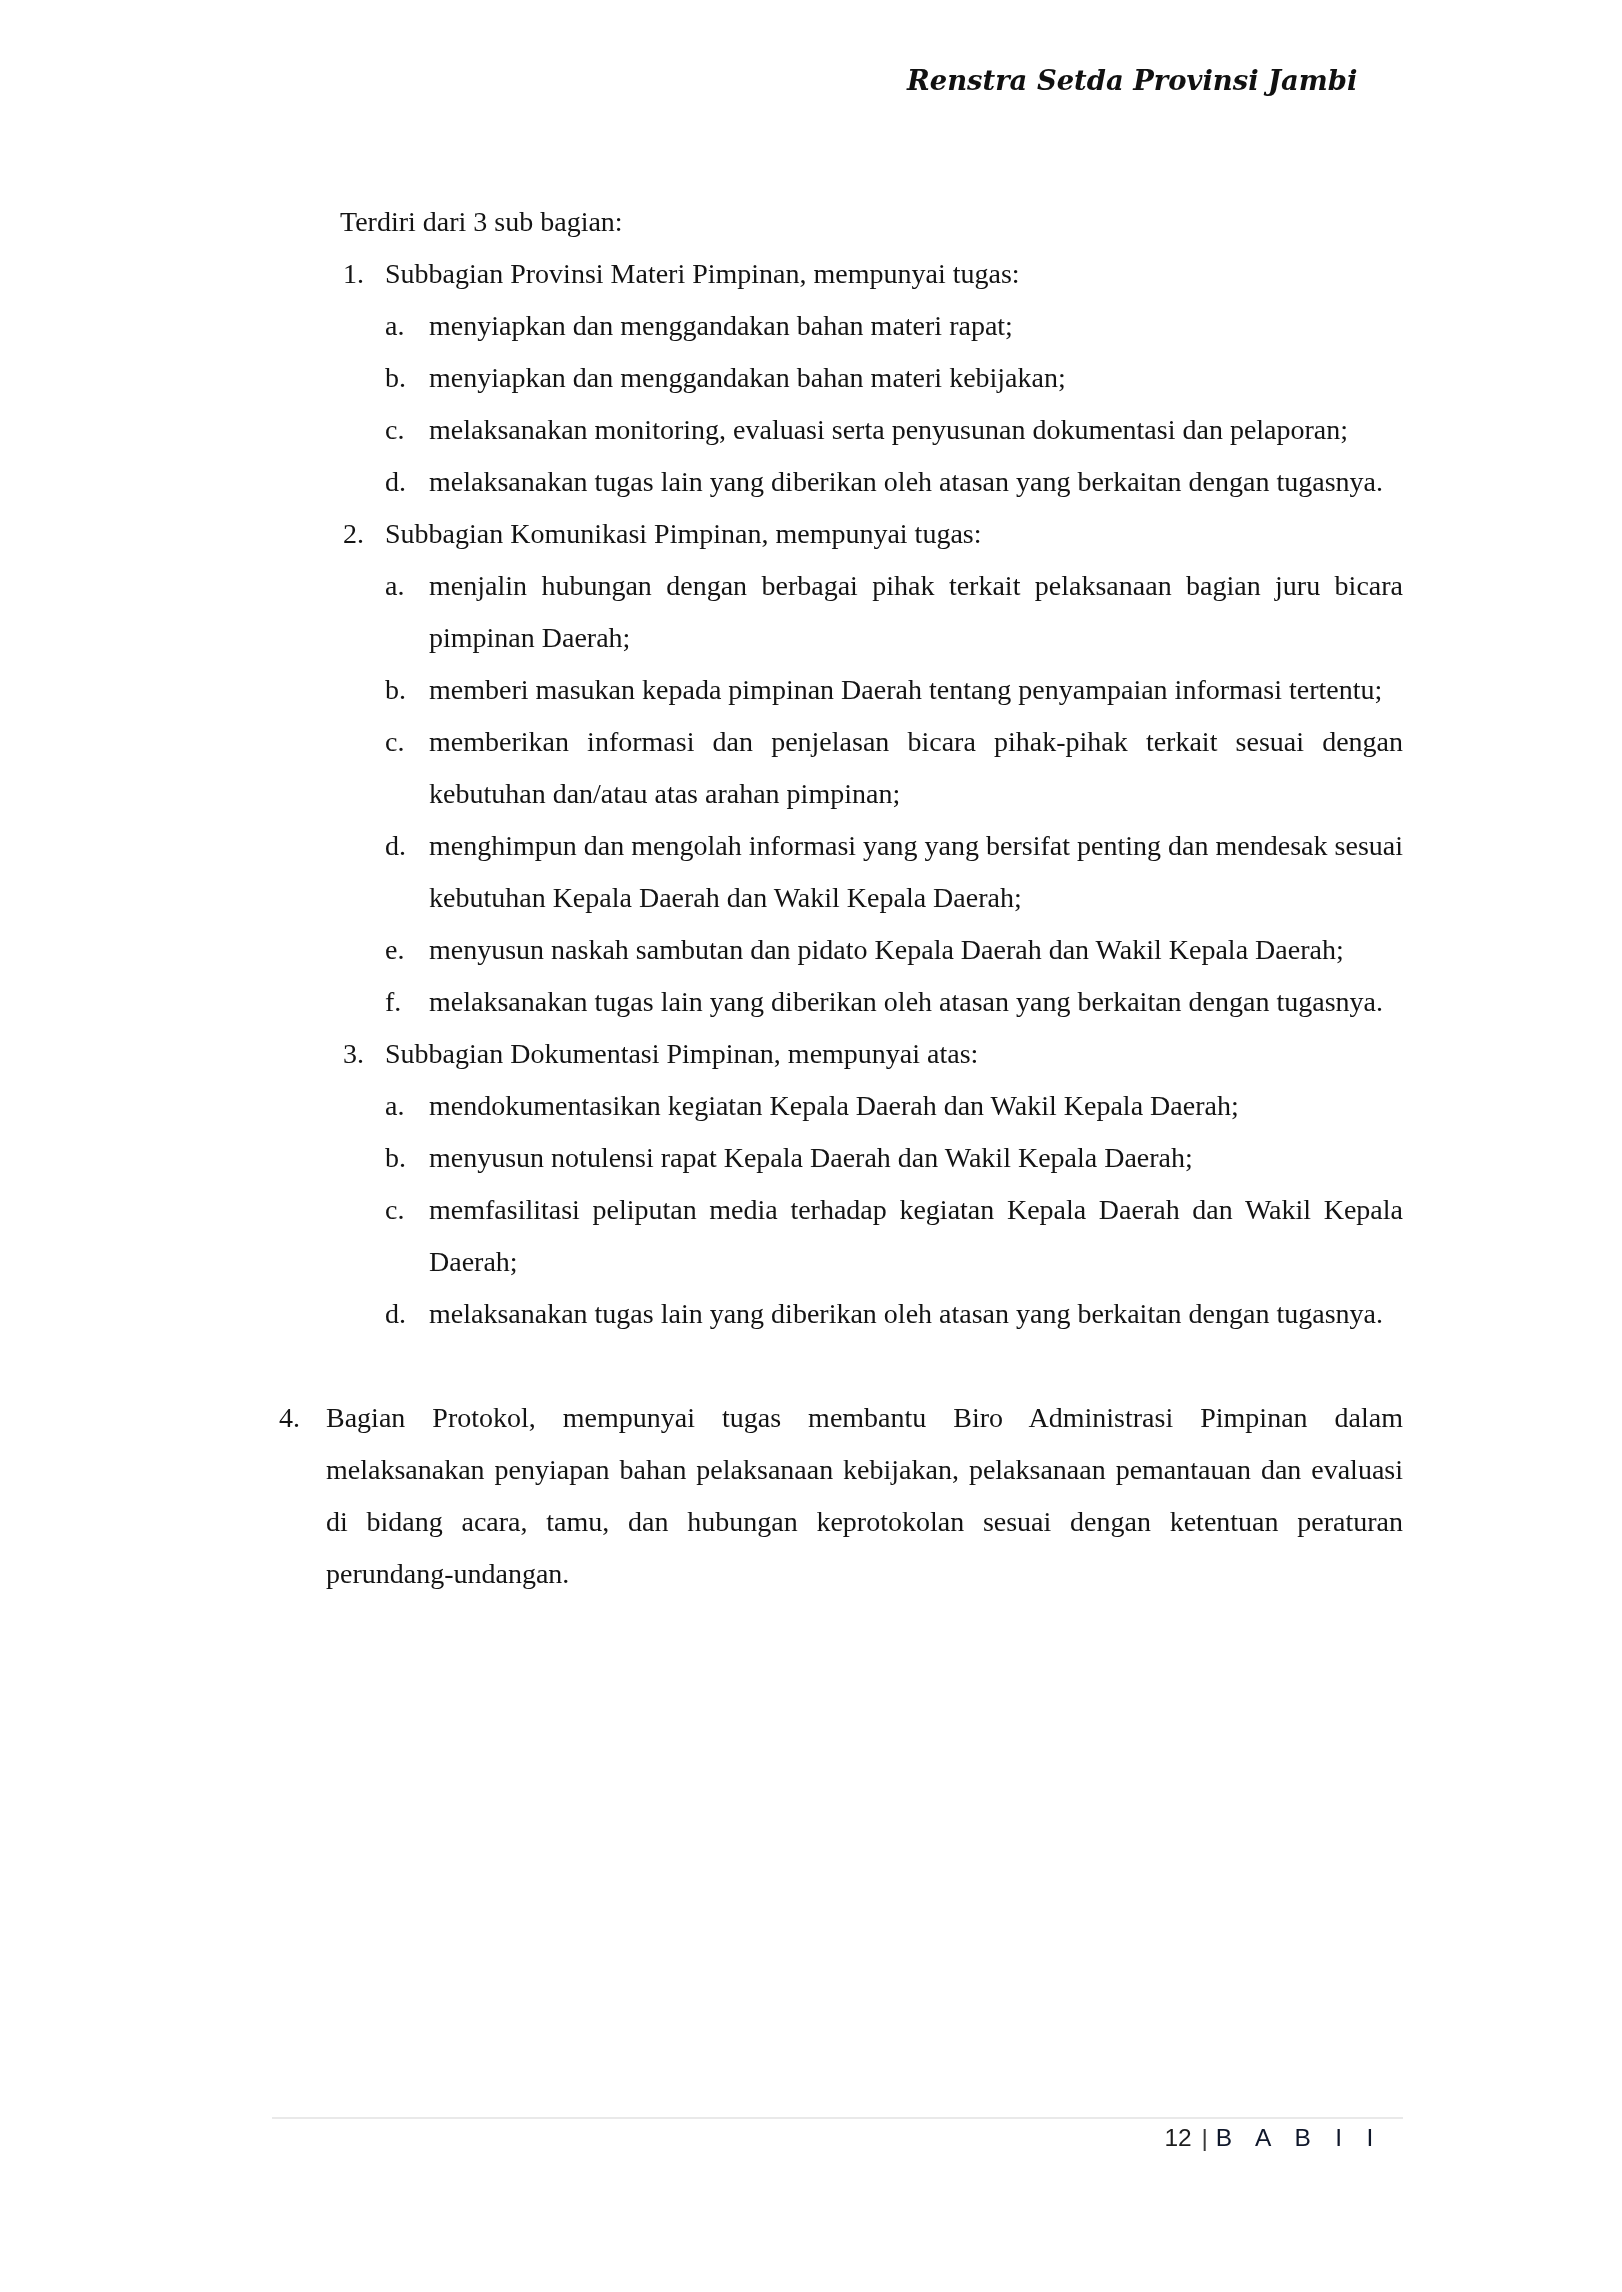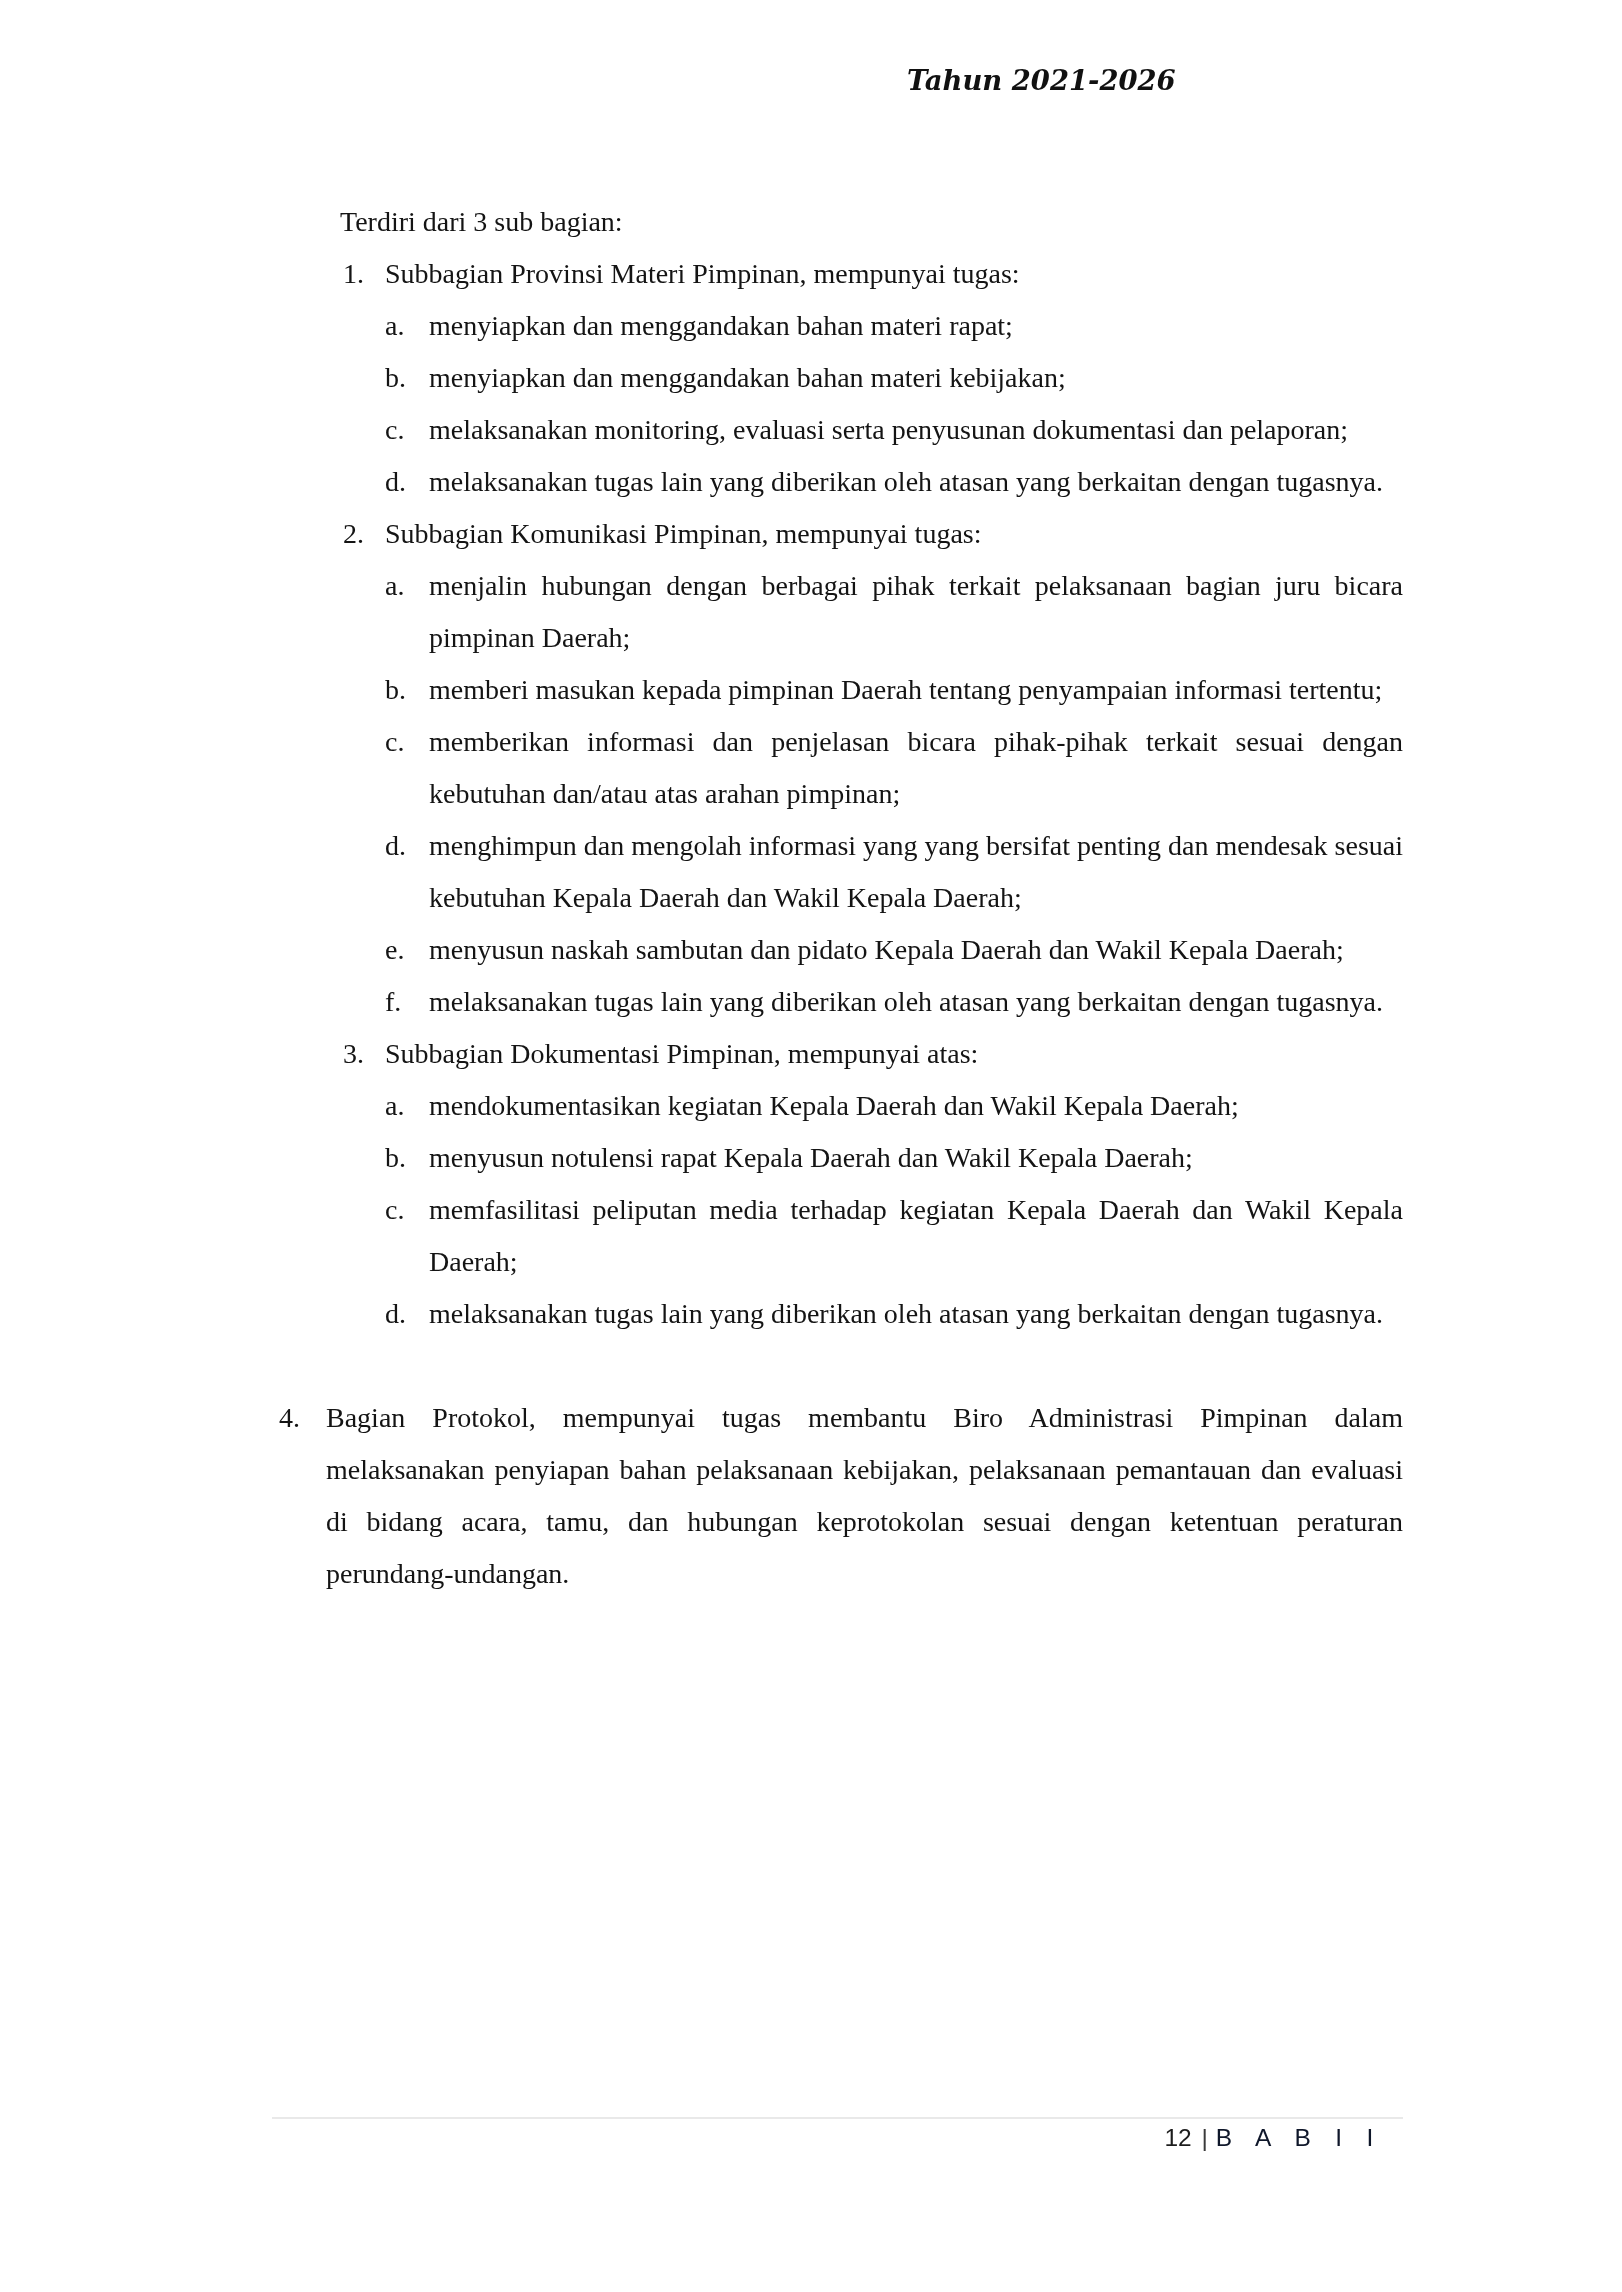--- a/index.html
+++ b/index.html
@@ -103,21 +103,21 @@
     color: #0f172a;
     letter-spacing: 8.8px;
   }
 </style>
 </head>
 <body>
 
 <div class="page">
 
   <div class="header">
-    <div>Tahun 2021-2026</div>
+    <div>Renstra Setda Provinsi Jambi</div>
   </div>
 
   <div class="content">
 
     <p class="intro">Terdiri dari 3 sub bagian:</p>
 
     <div class="item">
       <div class="row">
         <span class="num">1.</span>
         <div class="txt">Subbagian Provinsi Materi Pimpinan, mempunyai tugas:</div>

